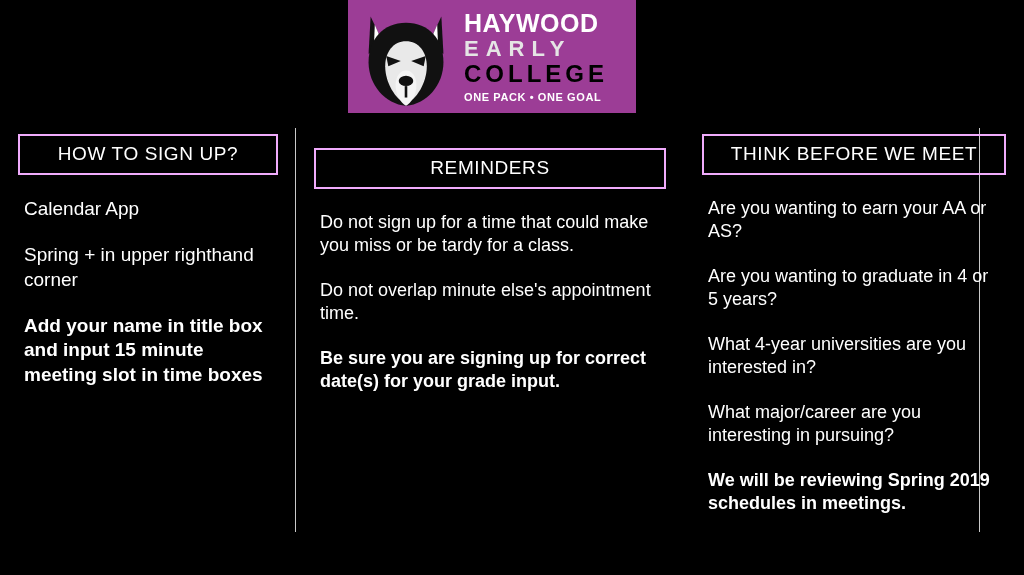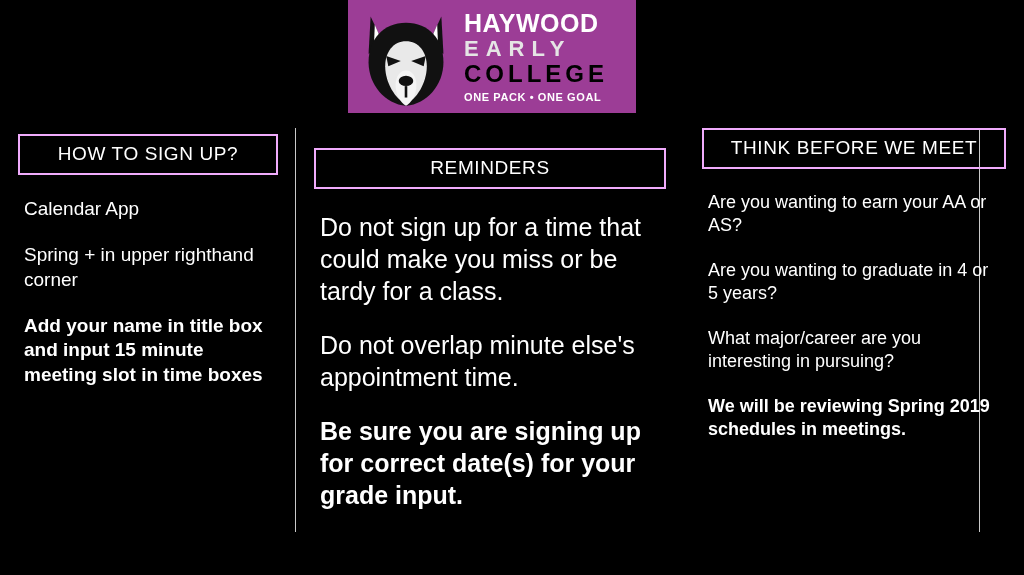--- a/index.html
+++ b/index.html
@@ -108,29 +108,29 @@
     text-align: center;
     font-size: 19px;
     letter-spacing: 0.6px;
     padding: 7px 4px 8px 4px;
     margin: 0 0 22px 0;
     box-sizing: border-box;
     font-weight: 400;
   }
   .col-1 .col-title { margin-top: 6px; }
   .col-2 .col-title { margin-top: 20px; }
-  .col-3 .col-title { }
+  .col-3 .col-title { margin-top: 6px; }
 
   .items { padding: 0 6px; }
   .item {
     font-size: 19px;
     line-height: 1.28;
     margin-bottom: 22px;
   }
-  .col-2 .item { font-size: 25px; }
+  .col-2 .item { font-size: 18px; }
   .col-3 .item { font-size: 18px; margin-bottom: 22px; }
   .item:last-child { margin-bottom: 0; font-weight: bold; }
 </style>
 </head>
 <body>
 
 <div class="logo-banner">
   <div class="wolf-mark">
     <svg viewBox="0 0 100 100" width="104" height="104" aria-hidden="true">
 
@@ -179,18 +179,19 @@
       <div class="item">Be sure you are signing up for correct date(s) for your grade input.</div>
     </div>
     <div class="divider d2"></div>
   </div>
 
   <div class="column col-3">
     <div class="col-title">THINK BEFORE WE MEET</div>
     <div class="items">
       <div class="item">Are you wanting to earn your AA or AS?</div>
       <div class="item">Are you wanting to graduate in 4 or 5 years?</div>
+      <div class="item">What 4-year universities are you interested in?</div>
       <div class="item">What major/career are you interesting in pursuing?</div>
       <div class="item">We will be reviewing Spring 2019 schedules in meetings.</div>
     </div>
   </div>
 
 </div>
 
 </body></html>

